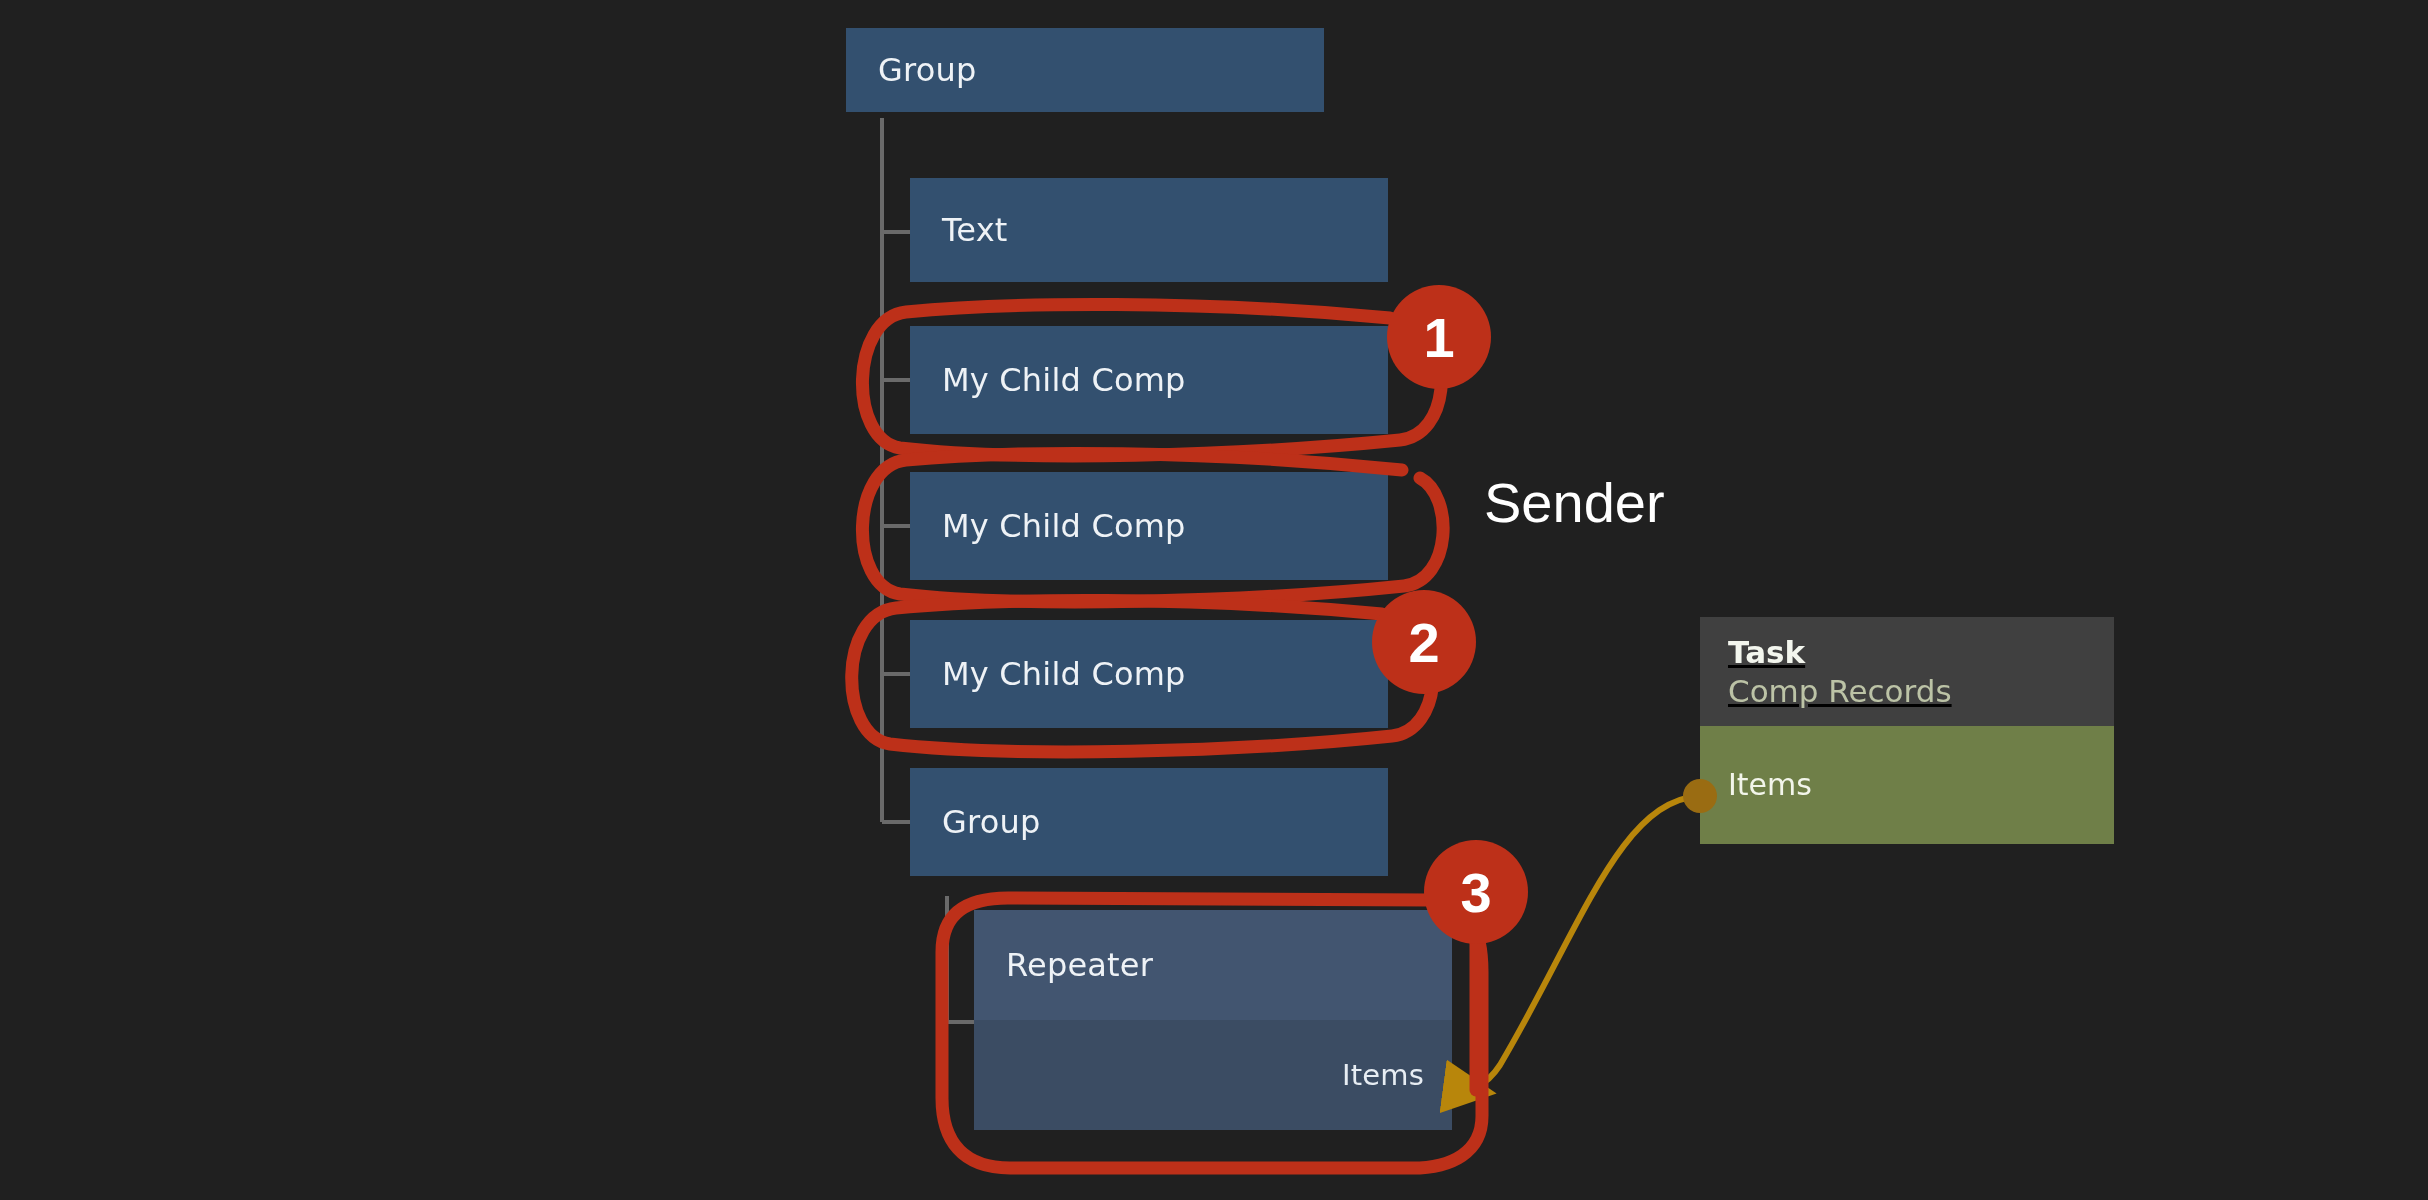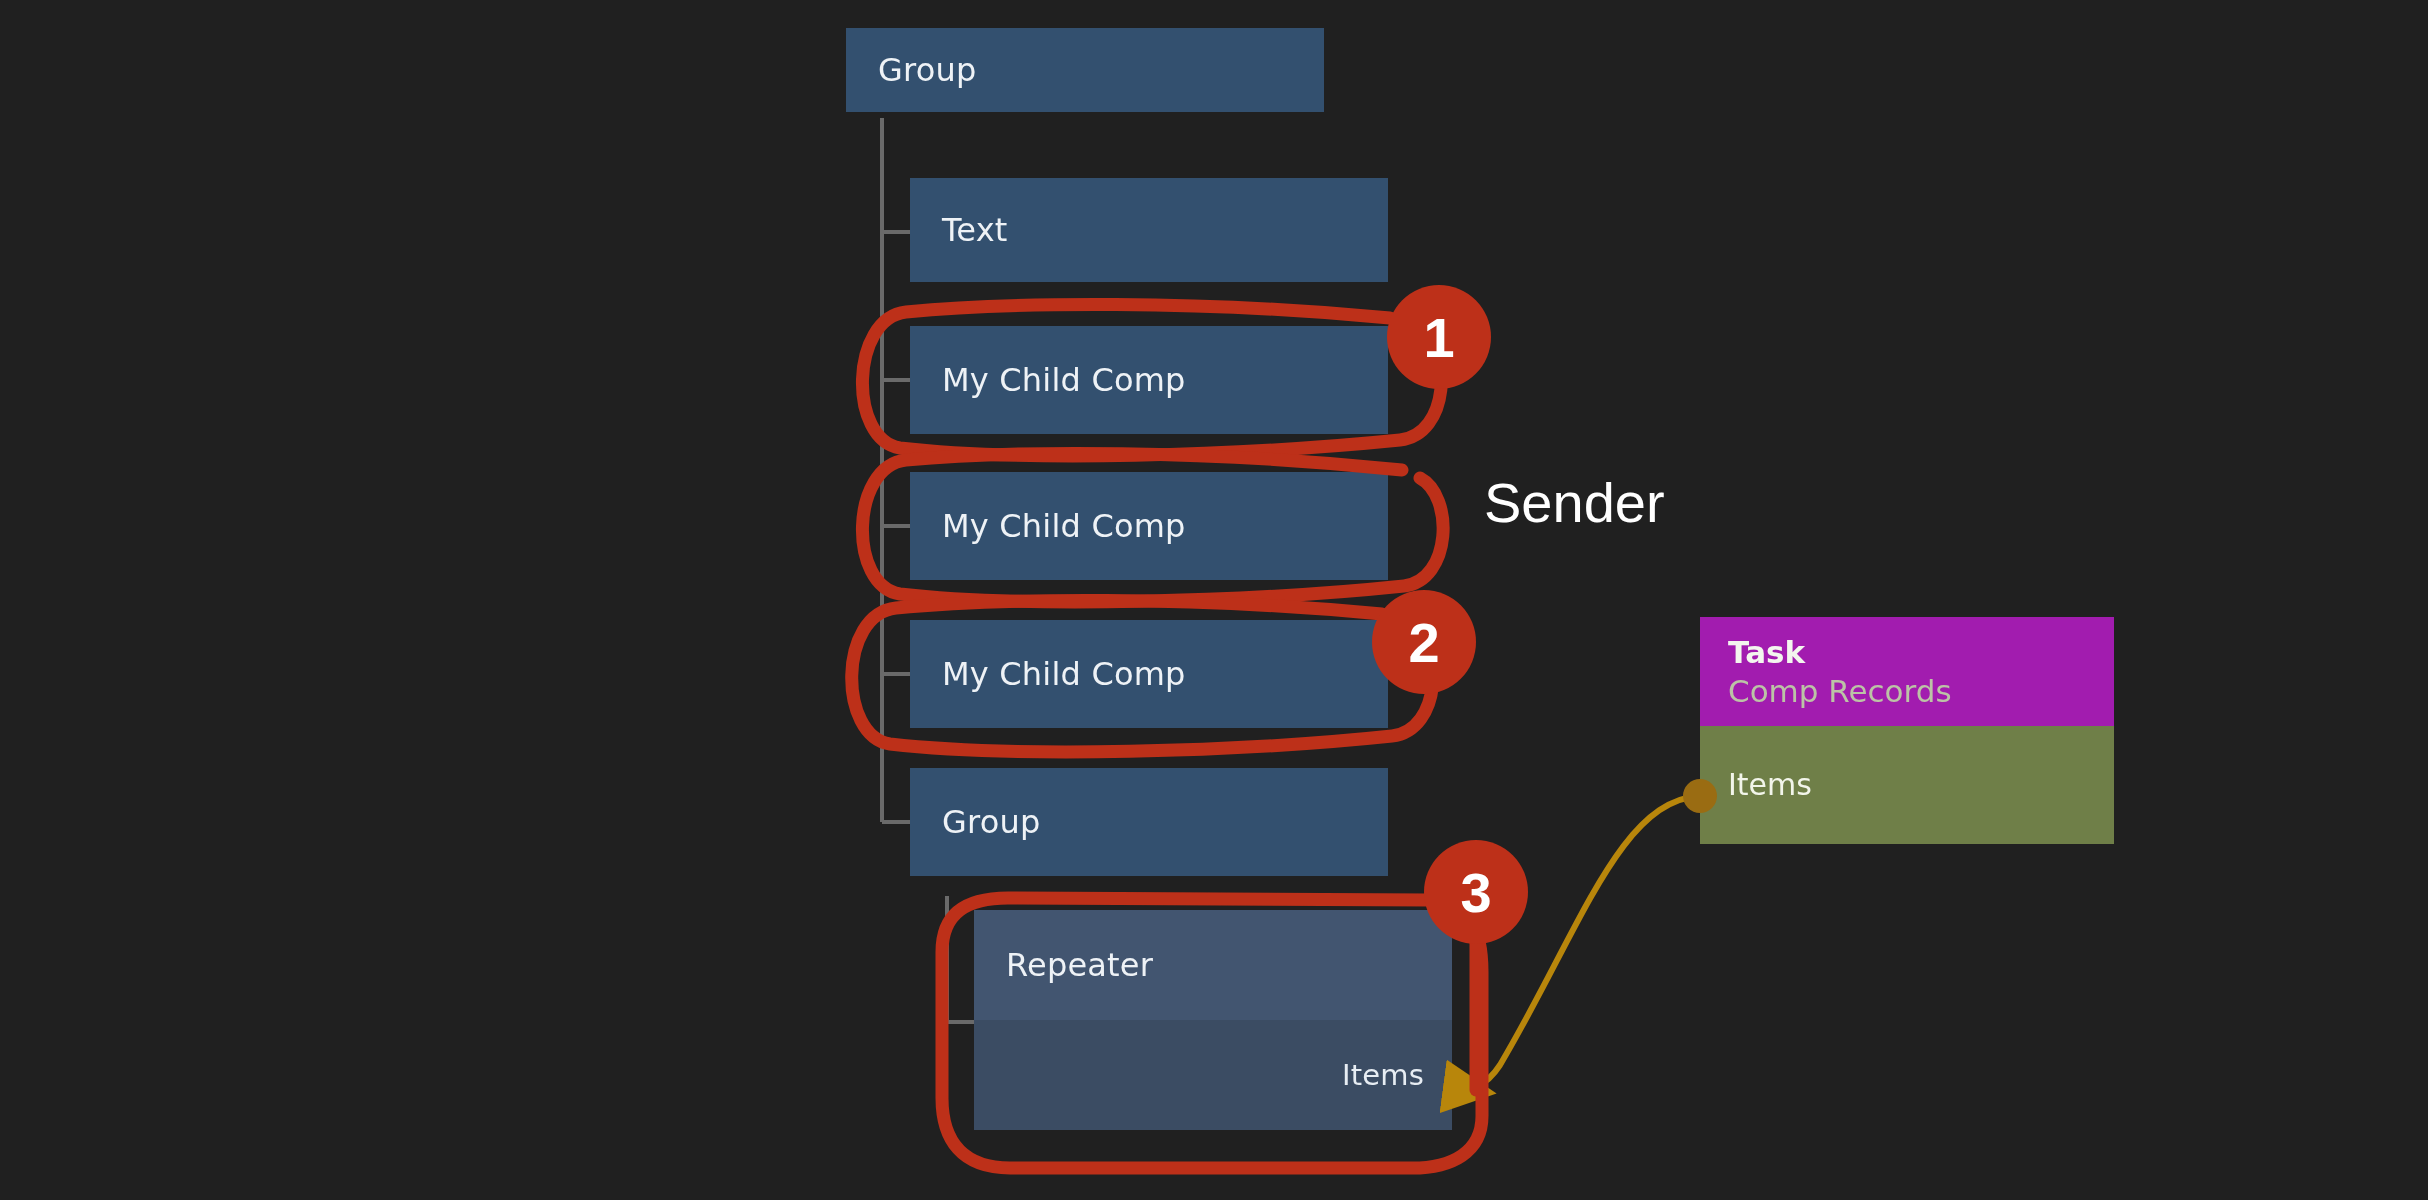--- a/index.html
+++ b/index.html
@@ -65,23 +65,24 @@
     box-sizing: border-box;
   }
 
   
   .tasknode {
     position: absolute;
     box-sizing: border-box;
     z-index: 20;
   }
   .tasknode .thead {
-    background: #a21caf;
+    background: #404040;
     padding: 18px 28px 16px 28px;
     box-sizing: border-box;
+    text-decoration: underline;
   }
   .tasknode .ttitle {
     font-size: 31px;
     font-weight: 700;
     color: #f3f6ee;
     line-height: 1.15;
   }
   .tasknode .tsub {
     font-size: 31px;
     font-weight: 400;

